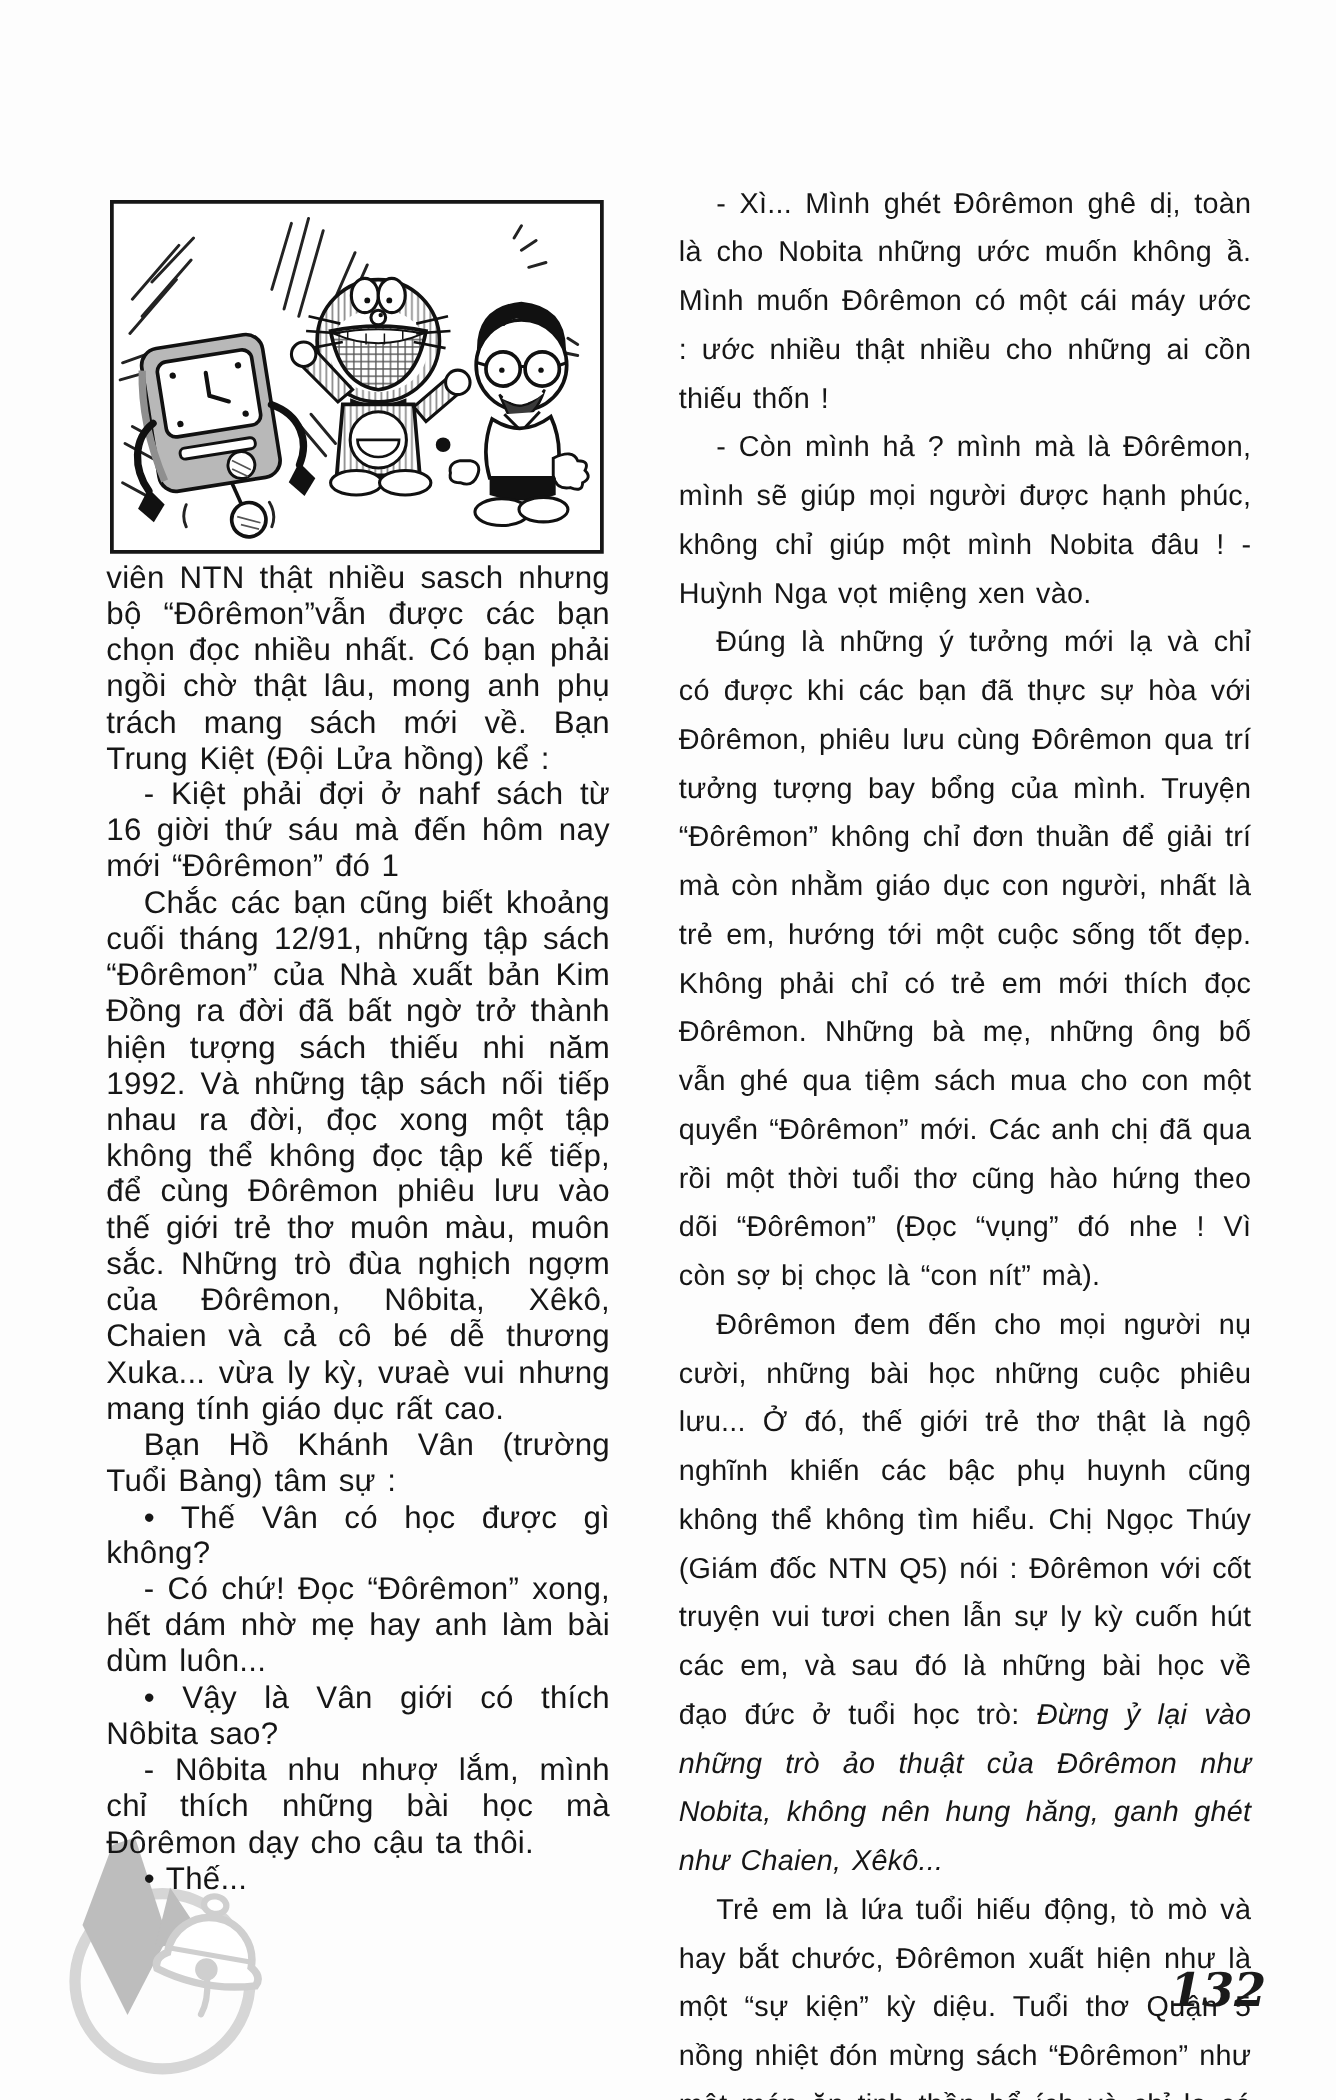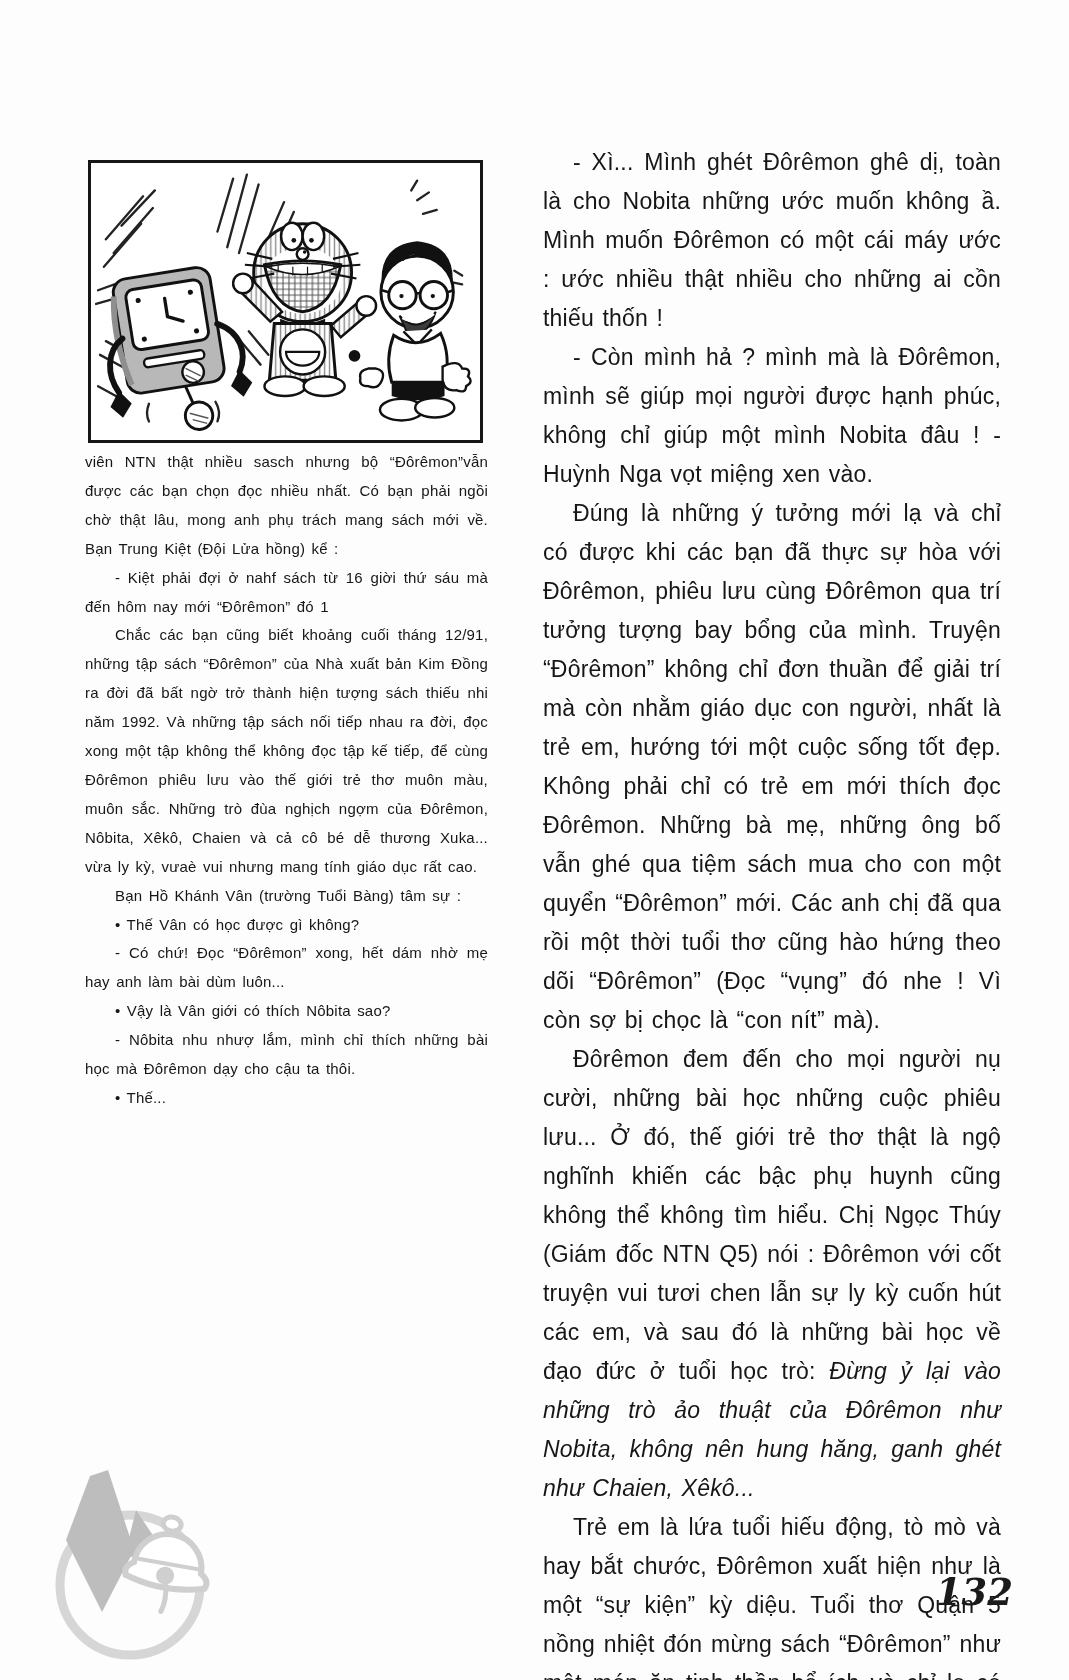--- a/index.html
+++ b/index.html
@@ -14,21 +14,21 @@
   }
   .comic-panel{
     position:absolute;left:88px;top:160px;width:395px;height:283px;
     border:3px solid #161616;box-sizing:border-box;background:#ffffff;z-index:2;
   }
   .comic-panel svg{display:block;width:100%;height:100%;}
   .col{
     position:absolute;text-align:justify;z-index:1;
     letter-spacing:0.2px;word-spacing:2px;color:#161616;
   }
-  .col-left{left:85px;top:448px;width:403px;font-size:15px;line-height:28.9px;}
+  .col-left{left:85px;top:448px;width:403px;font-size:25px;line-height:28.9px;}
   .col-right{left:519px;top:143px;width:458px;font-size:23px;line-height:39px;margin-left:24px;}
   .col p{margin:0;padding:0;}
   .indent{text-indent:30px;}
   .italic{font-style:italic;}
   .byline{
     padding-right:34px;font-weight:bold;
     letter-spacing:0.6px;margin-top:1px !important;
   }
   .page-number{
     position:absolute;right:56px;top:1570px;z-index:1;

